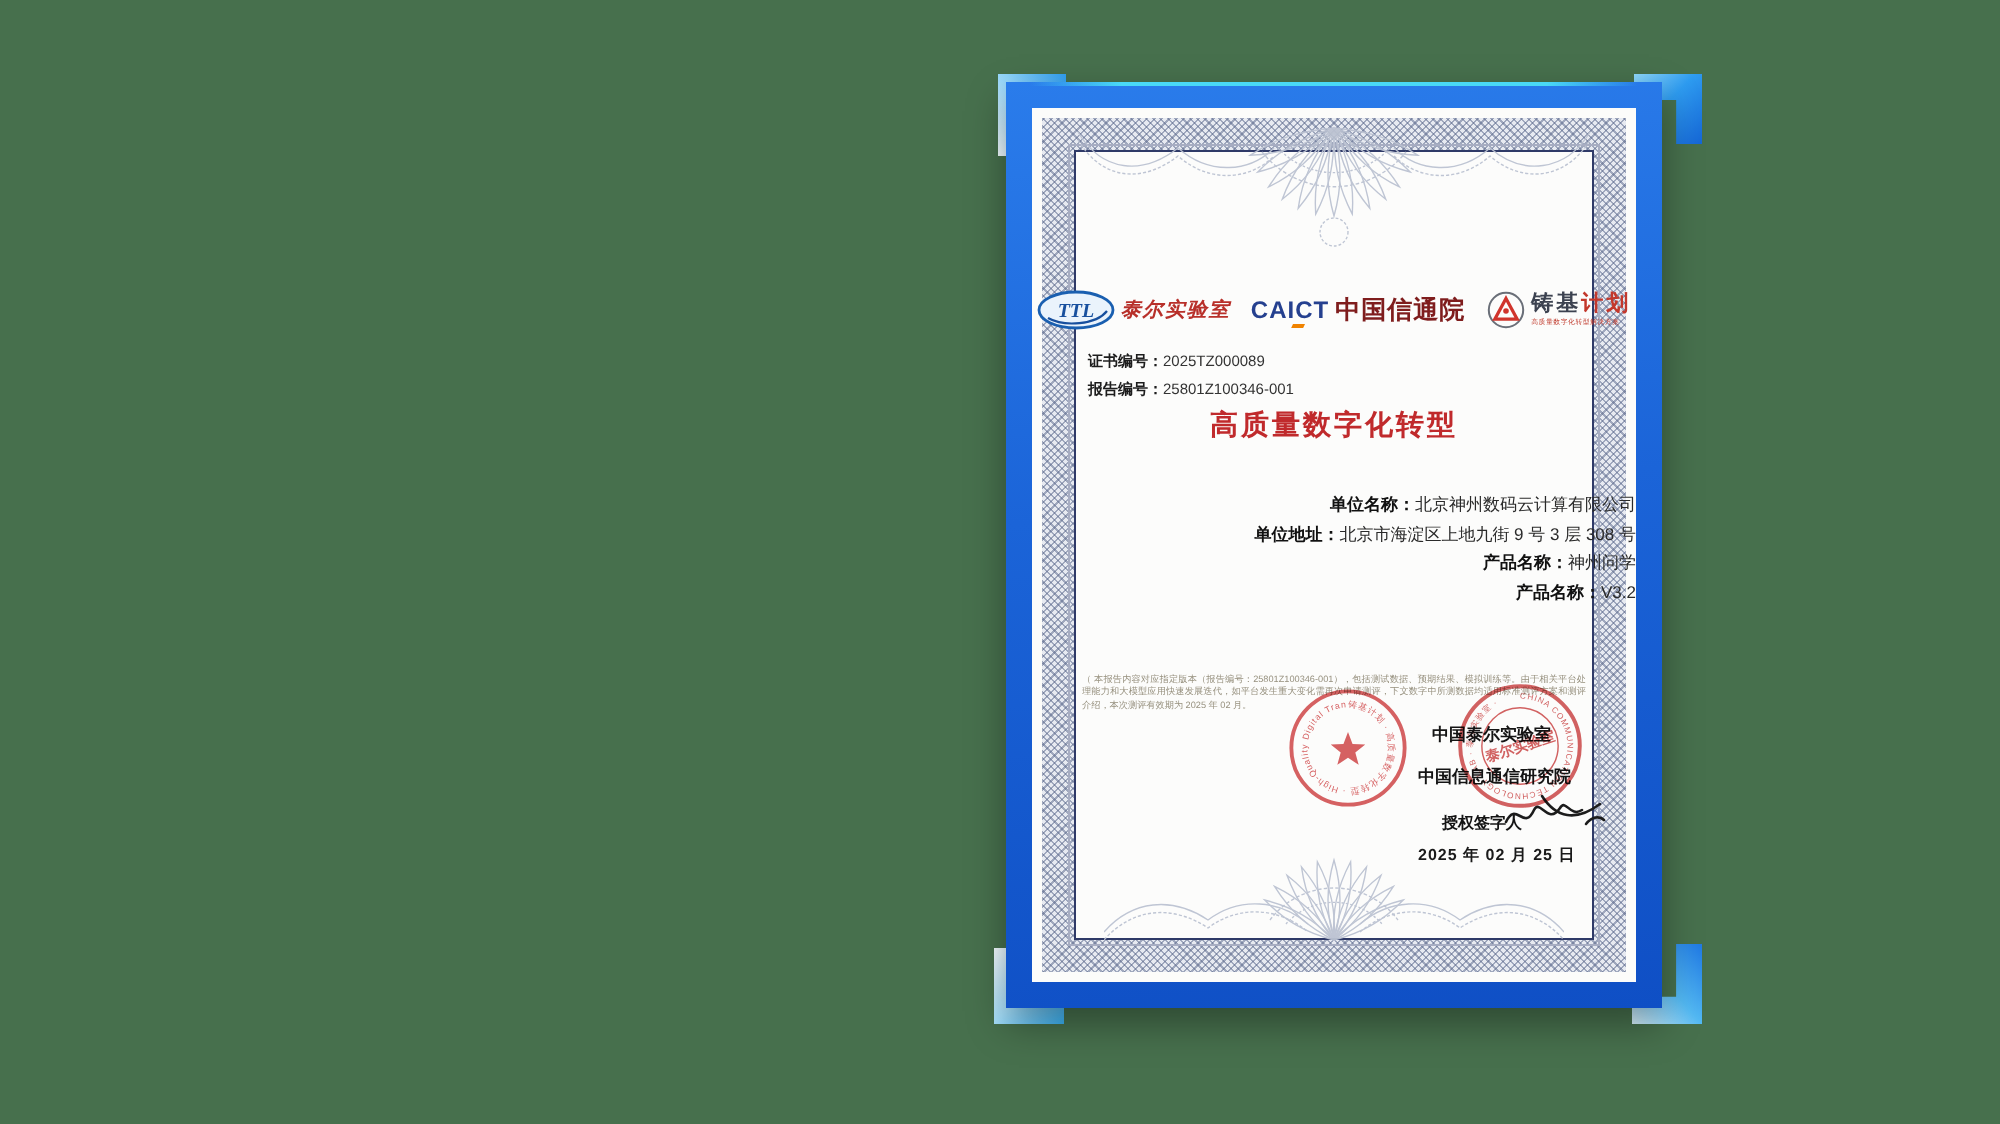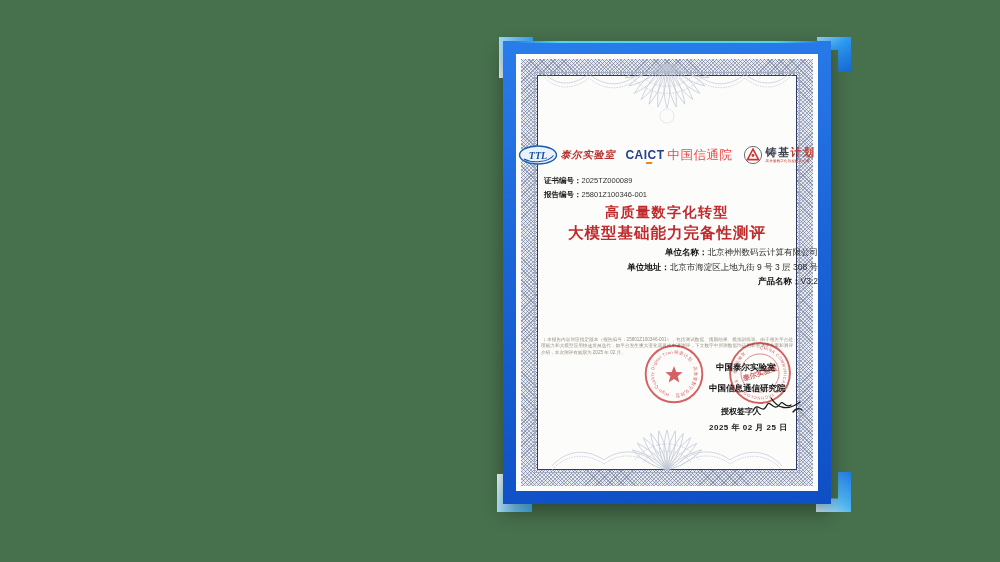--- a/index.html
+++ b/index.html
@@ -51,21 +51,21 @@
   .content > *{position:absolute;}
 
   
   .logos{top:84px;left:0;right:0;height:34px;display:flex;justify-content:center;align-items:center;gap:10px;}
   .logo-ttl{display:flex;align-items:center;gap:2px;}
   .ttl-cn{font-family:"Liberation Serif",serif;font-weight:bold;font-style:italic;
     font-size:10px;color:#b8302a;letter-spacing:1px;white-space:nowrap;}
   .logo-caict{display:flex;align-items:flex-end;gap:3px;}
   .caict-en{position:relative;font-size:12px;font-weight:bold;color:#25408f;letter-spacing:.5px;line-height:1;}
   .caict-en i{position:absolute;left:21px;bottom:-2.5px;width:6px;height:2.2px;background:#f08300;transform:skewX(-25deg);}
-  .caict-cn{font-size:12.5px;font-weight:normal;color:#ef4444;letter-spacing:.5px;line-height:1;white-space:nowrap;}
+  .caict-cn{font-size:12.5px;font-weight:bold;color:#7f1d1d;letter-spacing:.5px;line-height:1;white-space:nowrap;}
   .logo-zhuji{display:flex;align-items:center;gap:3px;}
   .zhuji-texts{display:flex;flex-direction:column;line-height:1;}
   .zhuji-main{font-size:11px;font-weight:bold;letter-spacing:1.5px;white-space:nowrap;}
   .zhuji-main .dark{color:#3c4250;}
   .zhuji-main .red{color:#c3382c;}
   .zhuji-tag{font-size:3.4px;color:#c0392b;letter-spacing:.3px;margin-top:1.5px;white-space:nowrap;}
 
   .numline{left:28px;font-size:7.5px;color:#333;white-space:nowrap;}
   .numline .lbl{font-weight:bold;color:#1d1d1d;}
   .line-certno{top:122px;}
@@ -194,25 +194,25 @@
           </div>
 
           <div class="numline line-certno">
             <span class="lbl">证书编号：</span><span>2025TZ000089</span>
           </div>
           <div class="numline line-reportno">
             <span class="lbl">报告编号：</span><span>25801Z100346-001</span>
           </div>
 
           <div class="title1" style="color:#c02a2c">高质量数字化转型</div>
-          <div class="title2" style="color:#c02a2c">大模型基础能力完备性测评</div>
 
           <div class="fields">
             <div><span class="lbl">单位名称：</span><span>北京神州数码云计算有限公司</span></div>
             <div><span class="lbl">单位地址：</span><span>北京市海淀区上地九街 9 号 3 层 308 号</span></div>
+            <div><span class="lbl">产品名称：</span><span>神州问学</span></div>
             <div><span class="lbl">产品名称：</span><span>V3.2</span></div>
           </div>
 
 
           <div class="footnote">（ 本报告内容对应指定版本（报告编号：25801Z100346-001），包括测试数据、预期结果、模拟训练等。由于相关平台处理能力和大模型应用快速发展迭代，如平台发生重大变化需再次申请测评，下文数字中所测数据均适用标准测评方案和测评介绍，本次测评有效期为 2025 年 02 月。</div>
 
           <div class="issuer1">中国泰尔实验室</div>
           <div class="issuer2">中国信息通信研究院</div>
           <div class="signer">授权签字人</div>
 

